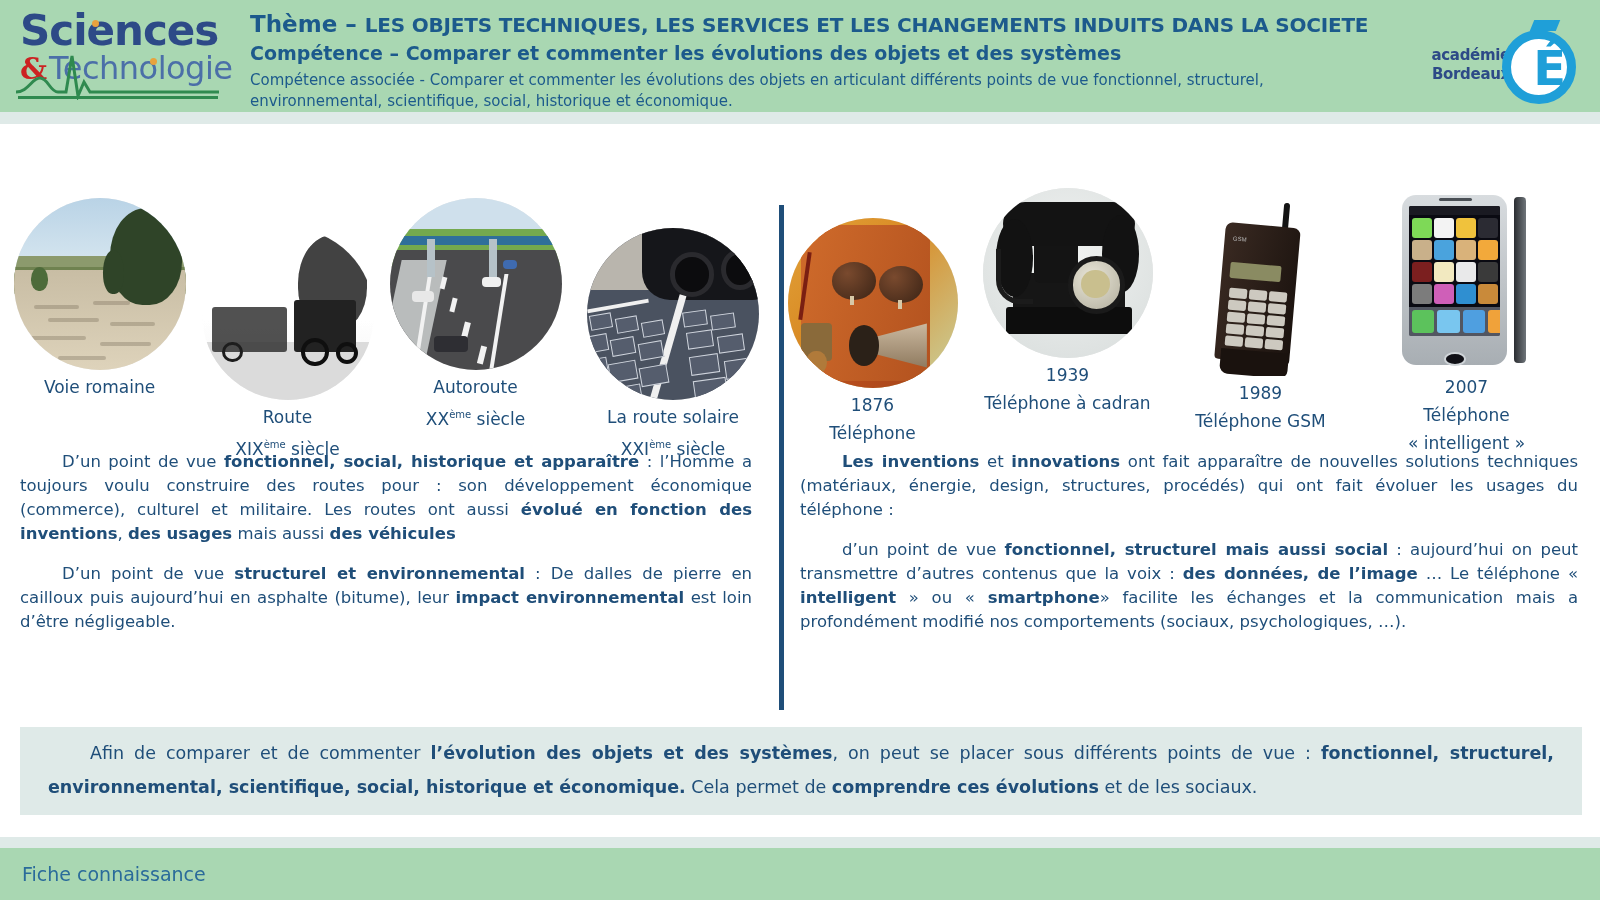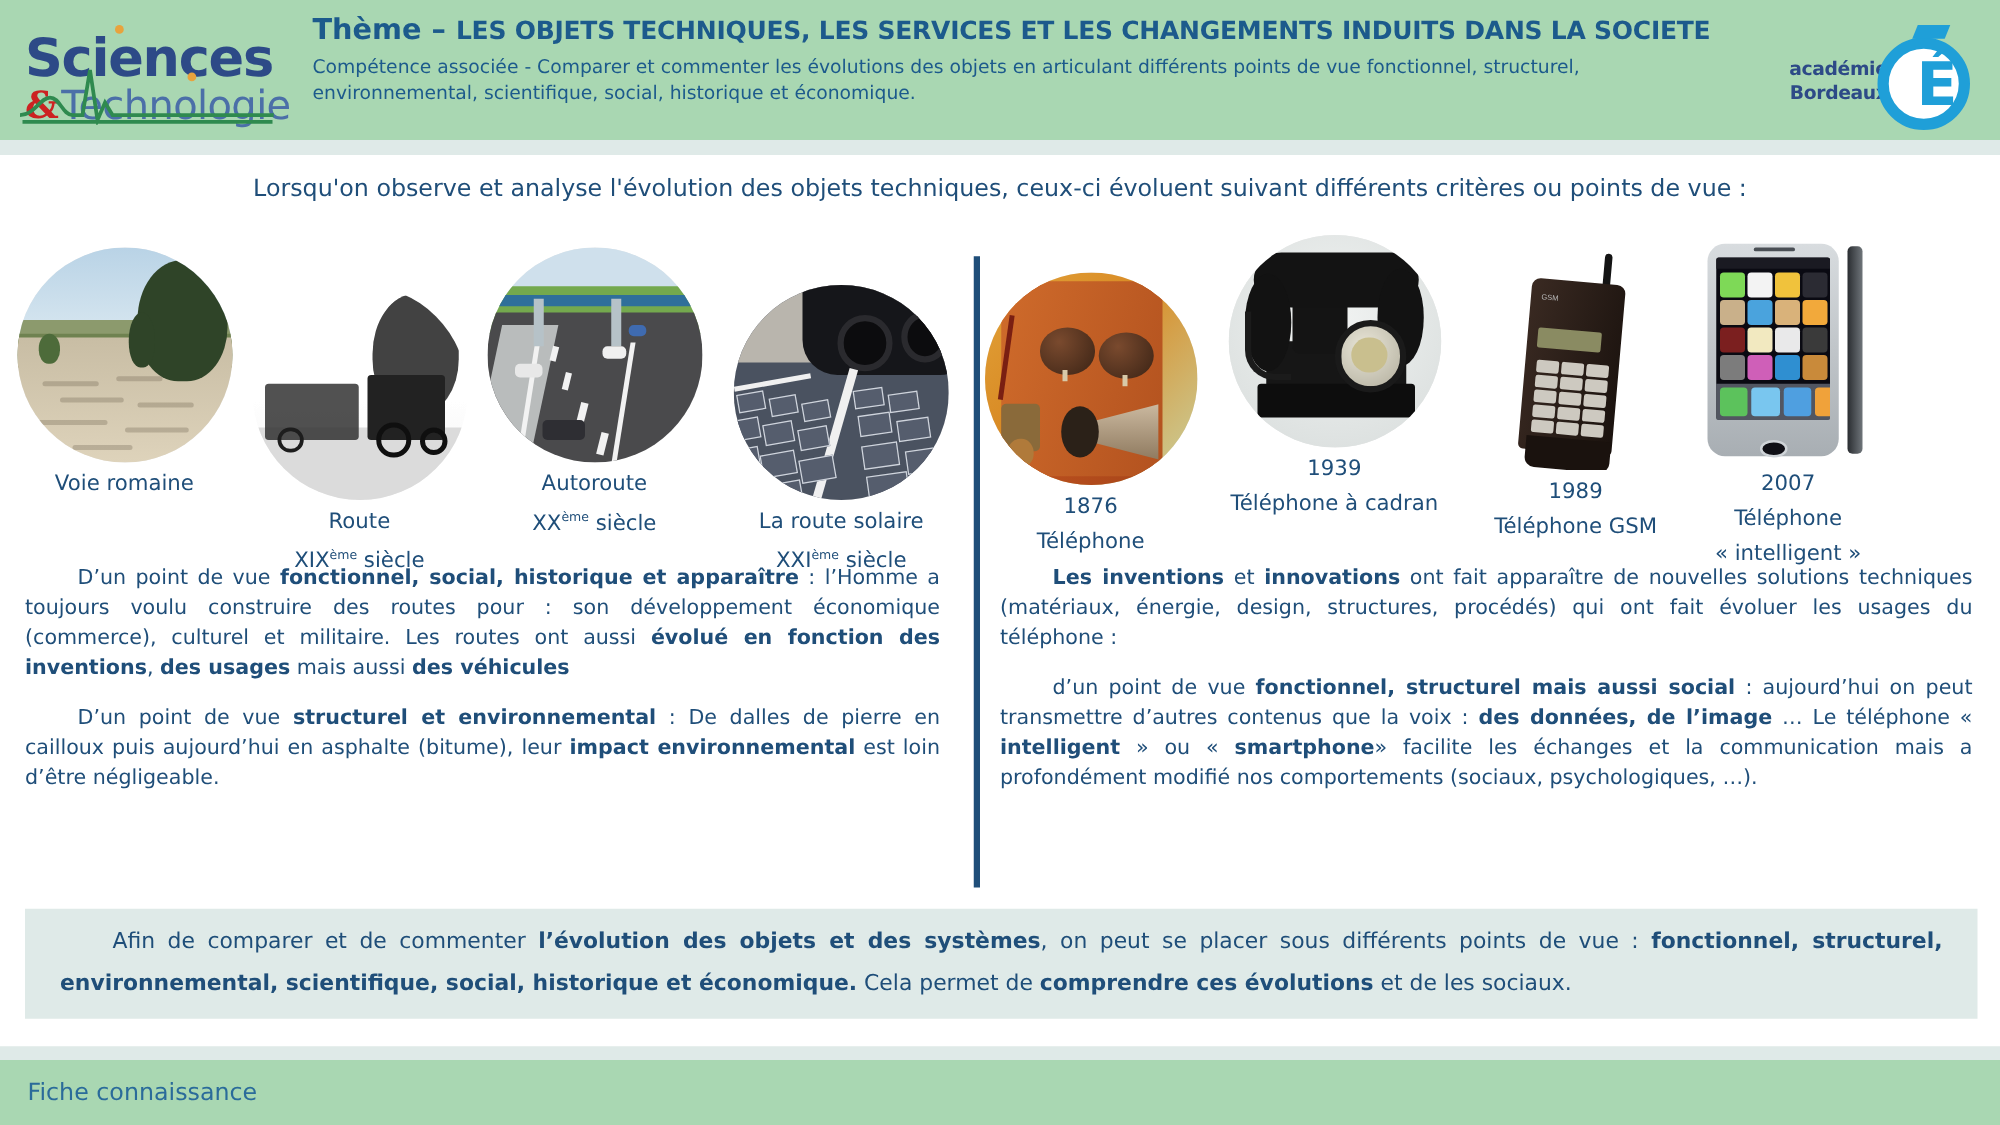--- a/index.html
+++ b/index.html
@@ -15,21 +15,21 @@
   .header {
     position: absolute; top: 0; left: 0; width: 1600px; height: 112px;
     background: #a9d7b2;
     display: flex; align-items: flex-start;
   }
   .header-rule {
     position: absolute; top: 112px; left: 0; width: 1600px; height: 12px;
     background: #dfeae8;
   }
   .logo-block {
-    width: 250px; height: 112px; position: relative; padding-left: 20px; padding-top: 24px;
+    width: 250px; height: 112px; position: relative; padding-left: 20px; padding-top: 8px;
   }
   .logo-sciences {
     font-family: "DejaVu Sans", sans-serif;
     font-size: 42px; font-weight: bold; color: #2d4a87;
     letter-spacing: -1px; line-height: 46px;
   }
   .logo-row2 { display: flex; align-items: flex-end; margin-top: -4px; }
   .logo-amp {
     font-family: "DejaVu Serif", serif; font-size: 30px; font-weight: bold;
     color: #cc2222; line-height: 34px; margin-right: 2px;
@@ -255,36 +255,36 @@
       </svg>
       <div class="logo-underline"></div>
       <div class="logo-dot-o" style="left:92px; top:20px; background:#e8a33d;"></div>
       <div class="logo-dot-o" style="left:150px; top:58px; background:#e8a33d;"></div>
     </div>
 
     <div class="header-text">
       <div class="theme-line">
         <span class="t-label">Thème – </span><span class="t-body">LES OBJETS TECHNIQUES, LES SERVICES ET LES CHANGEMENTS INDUITS DANS LA SOCIETE</span>
       </div>
+      <div class="competence-line">Compétence – Comparer et commenter les évolutions des objets et des systèmes</div>
       <div class="competence-assoc">Compétence associée - Comparer et commenter les évolutions des objets en articulant différents points de vue fonctionnel, structurel, environnemental, scientifique, social, historique et économique.</div>
     </div>
 
     <div class="acad-logo">
       <div class="acad-text">
         <div>académie</div>
         <div>Bordeaux</div>
       </div>
       <div class="acad-circle"></div>
       <div class="acad-e">É</div>
       <div class="acad-accent"></div>
     </div>
   </div>
   <div class="header-rule"></div>
 
-  <div class="intro">Lorsqu'on observe et analyse l'évolution des objets techniques, ceux-ci évoluent suivant différents critères ou points de vue :</div>
 
   <div class="divider"></div>
 
   <div class="col-left">
 
     <div class="fig-row">
 
       <div class="fig" style="left:12px; top:8px; width:175px;">
         <div class="circ" style="width:172px;height:172px;">
           <div class="art">
@@ -463,21 +463,21 @@
                 <div class="gsm-key"></div>
                 <div class="gsm-key"></div>
             </div>
             <div class="gsm-flip"></div>
           </div>
         </div>
         <div class="cap">1989</div>
         <div class="cap">Téléphone GSM</div>
       </div>
 
-      <div class="fig" style="left:548px; top:0px; width:185px;">
+      <div class="fig" style="left:584px; top:0px; width:185px;">
         <div class="circ" style="width:170px;height:180px;border-radius:0;background:transparent;">
           <div class="art">
             <div class="ip-body"></div>
             <div class="ip-speaker"></div>
             <div class="ip-screen">
               <div class="ip-status"></div>
               <div class="ip-grid">
                 <div class="ip-app" style="background:#7ed957"></div>
                 <div class="ip-app" style="background:#f3f3f3"></div>
                 <div class="ip-app" style="background:#f0c23c"></div>

